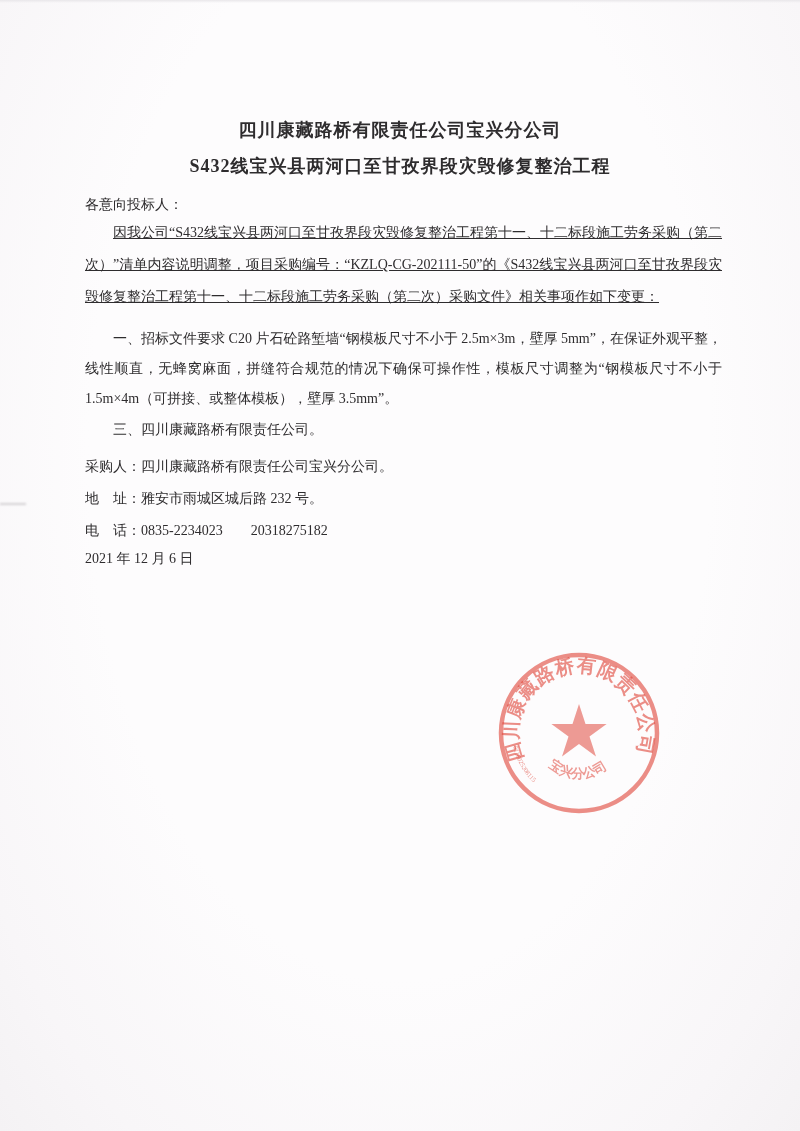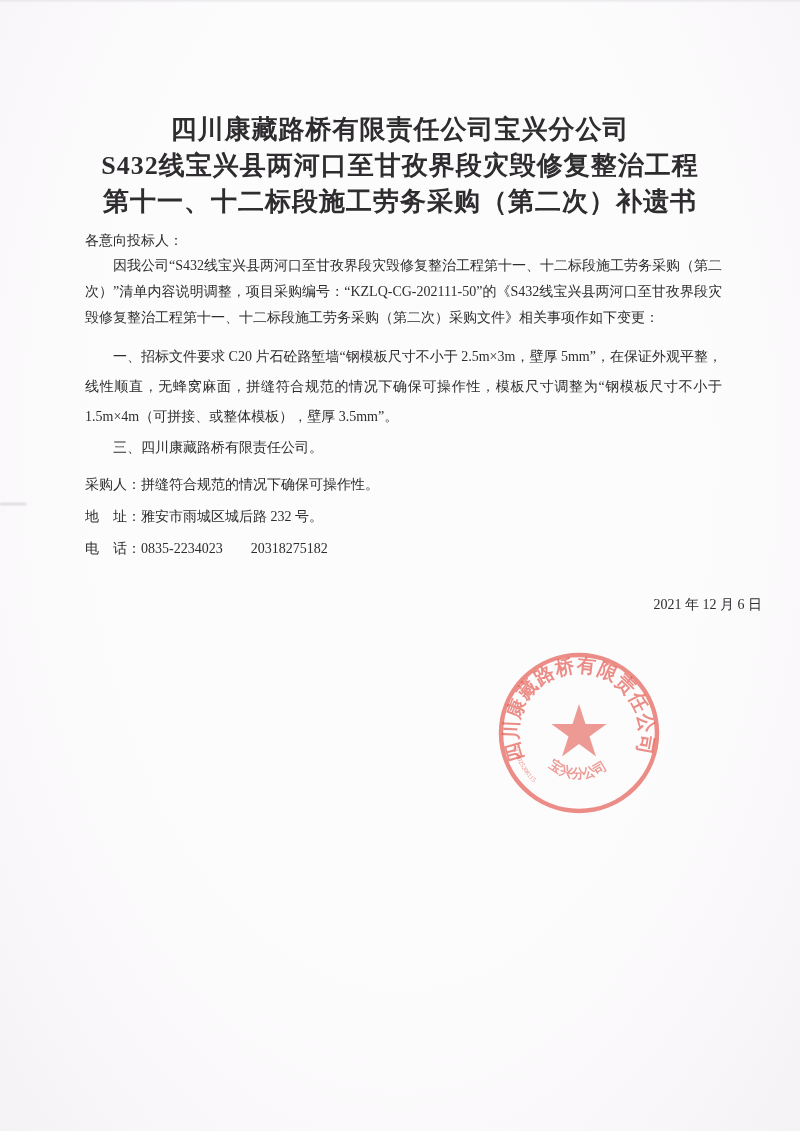--- a/index.html
+++ b/index.html
@@ -18,66 +18,65 @@
     background: linear-gradient(#e9e7ea, rgba(255,255,255,0));
   }
   .scan-left-smudge {
     position: absolute; left: 0; top: 503px; width: 26px; height: 2px;
     background: #b9b6b9; filter: blur(1px); opacity: .6;
   }
   .title-block {
     padding-top: 112px;
     text-align: center;
     font-weight: 700;
-    font-size: 26px;
+    font-size: 18px;
     line-height: 36px;
     letter-spacing: 1px;
   }
   .doc-body { padding: 0 78px 0 85px; font-size: 14px; }
   .salutation { margin-top: 9px; line-height: 24px; }
   .para { margin: 0; text-indent: 2em; text-align: justify; }
-  .para.intro { line-height: 26px; }
+  .para.intro { line-height: 32px; text-decoration: underline; }
   .para.item  { margin-top: 11px; line-height: 30px; }
   .para.item3 { margin-top: 4px; line-height: 24px; }
   .contacts { margin-top: 9px; }
   .contact-row { height: 32px; line-height: 32px; white-space: pre; }
   .date-line {
     position: relative; z-index: 2;
-    margin-top: 28px; margin-right: -40px;
-    text-align: right; line-height: 24px;
+    margin-right: -40px;
+    text-align: left; line-height: 24px;
   }
   .seal {
     position: absolute; left: 494px; top: 648px;
     width: 170px; height: 170px; z-index: 1;
   }
   .seal text { font-family: "Liberation Serif", "DejaVu Serif", serif; }
 </style>
 </head>
 <body>
 
 <div class="page">
 
   <div class="scan-top-edge"></div>
   <div class="scan-left-smudge"></div>
 
   <div class="title-block">
     <div class="title-line">四川康藏路桥有限责任公司宝兴分公司</div>
     <div class="title-line">S432线宝兴县两河口至甘孜界段灾毁修复整治工程</div>
-    <div class="title-line">第十一、十二标段施工劳务采购（第二次）补遗书</div>
   </div>
 
   <div class="doc-body">
     <div class="salutation">各意向投标人：</div>
 
     <p class="para intro">因我公司“S432线宝兴县两河口至甘孜界段灾毁修复整治工程第十一、十二标段施工劳务采购（第二次）”清单内容说明调整，项目采购编号：“KZLQ-CG-202111-50”的《S432线宝兴县两河口至甘孜界段灾毁修复整治工程第十一、十二标段施工劳务采购（第二次）采购文件》相关事项作如下变更：</p>
     <p class="para item">一、招标文件要求 C20 片石砼路堑墙“钢模板尺寸不小于 2.5m×3m，壁厚 5mm”，在保证外观平整，线性顺直，无蜂窝麻面，拼缝符合规范的情况下确保可操作性，模板尺寸调整为“钢模板尺寸不小于 1.5m×4m（可拼接、或整体模板），壁厚 3.5mm”。</p>
     <p class="para item3">三、四川康藏路桥有限责任公司。</p>
 
     <div class="contacts">
-      <div class="contact-row"><span>采购人：</span><span>拼缝符合规范的情况下确保可操作性。</span></div>
+      <div class="contact-row"><span>采购人：</span><span>四川康藏路桥有限责任公司宝兴分公司。</span></div>
       <div class="contact-row"><span>地　址：</span><span>雅安市雨城区城后路 232 号。</span></div>
       <div class="contact-row"><span>电　话：</span><span>0835-2234023　　20318275182</span></div>
     </div>
 
     <div class="date-line">2021 年 12 月 6 日</div>
   </div>
 
   <svg class="seal" viewBox="0 0 170 170" aria-hidden="true">
     <defs>
       <path id="sealArcTop" d="M 29.7 110.8 A 61 61 0 1 1 140.3 110.8" fill="none"></path>

